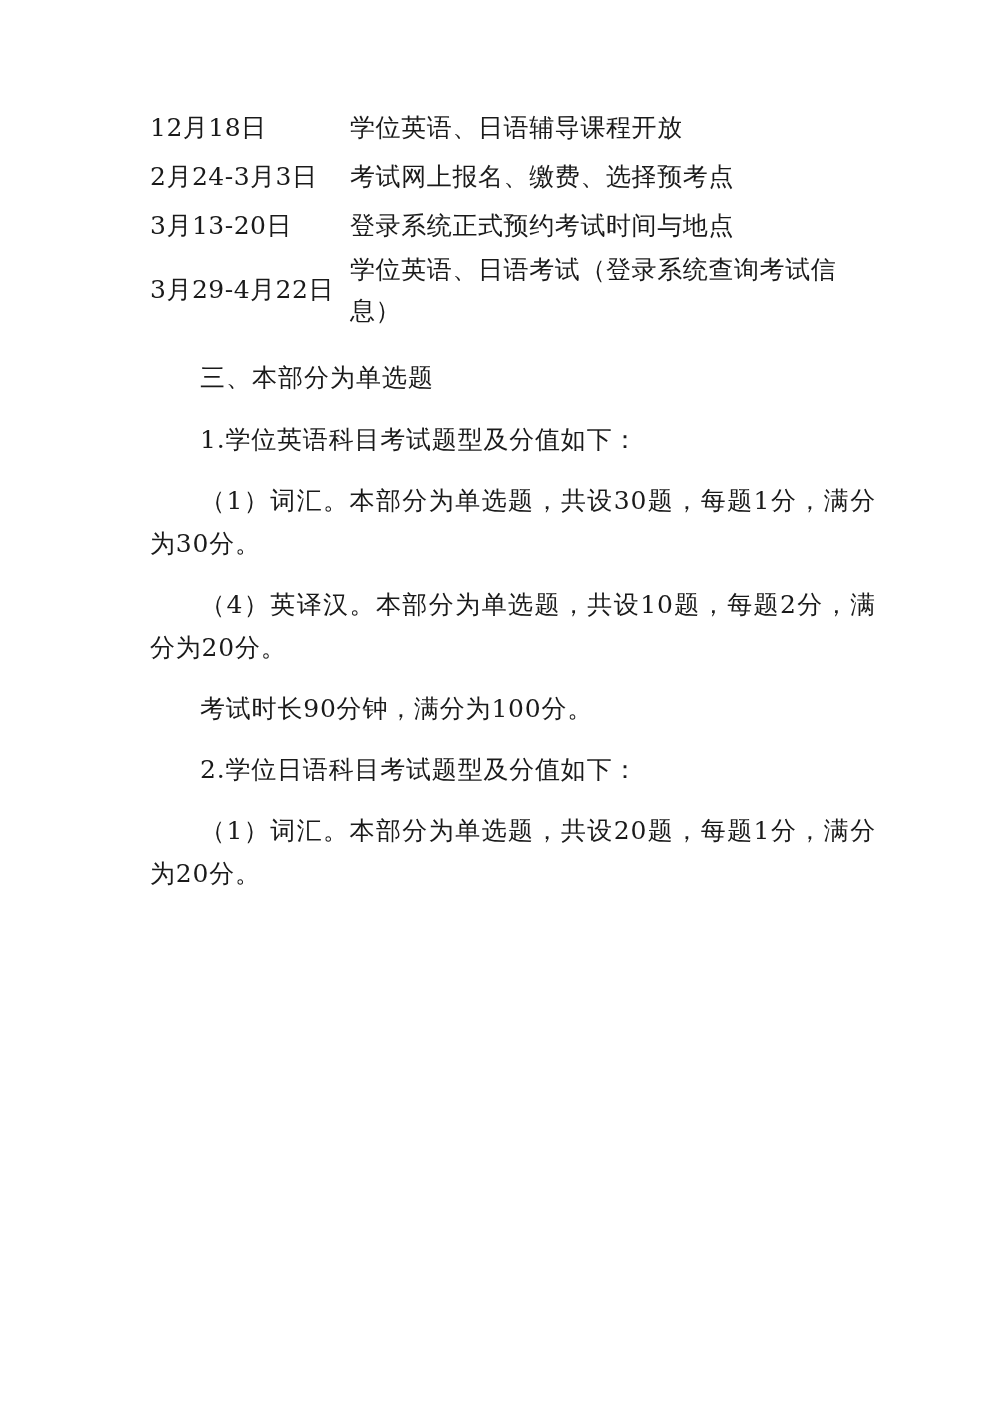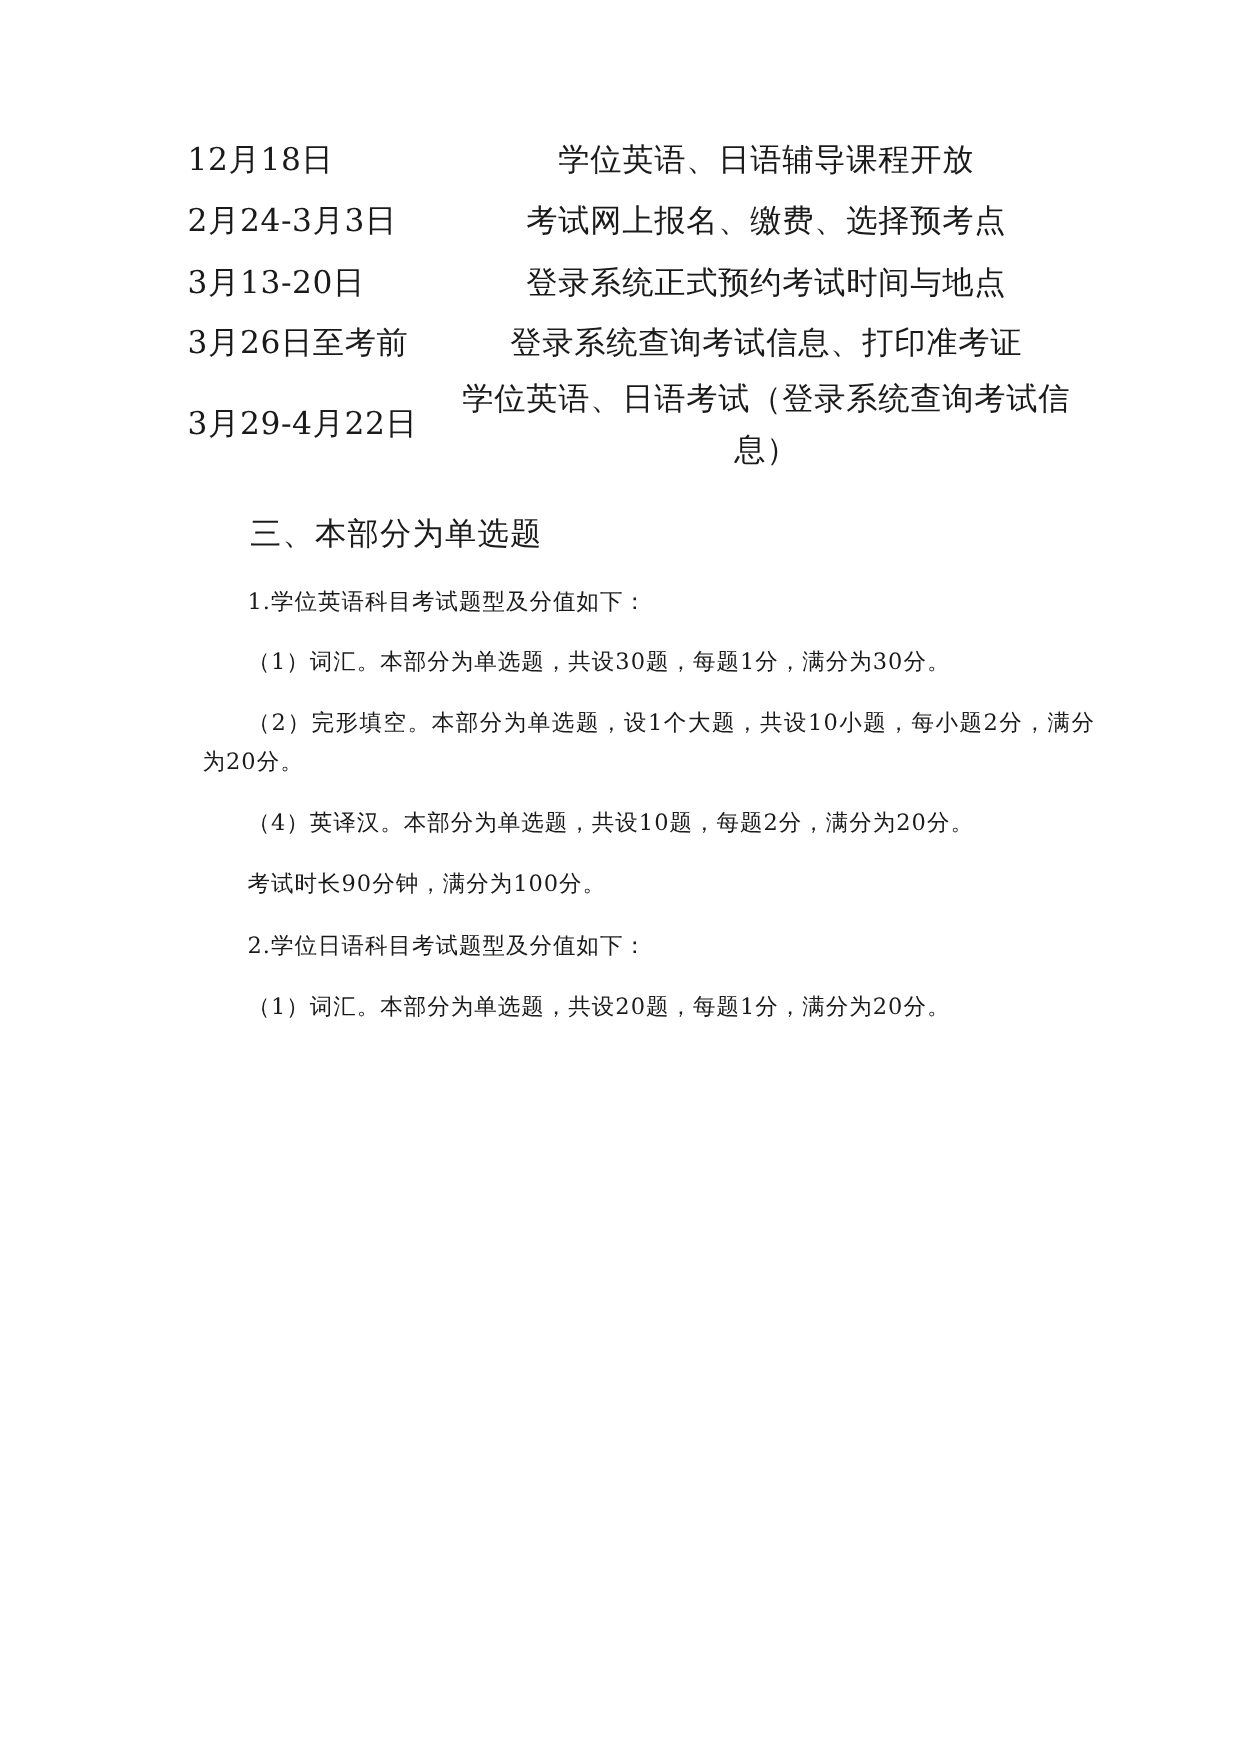--- a/index.html
+++ b/index.html
@@ -37,38 +37,37 @@
     font-size: 25px;
     line-height: 1.95;
     letter-spacing: 0.5px;
     white-space: nowrap;
     padding-right: 6px;
   }
   .sched-desc {
     font-size: 25px;
     line-height: 1.62;
     letter-spacing: 0.6px;
-    text-align: center;
   }
   .sched-row-tall .sched-desc {
     line-height: 1.62;
   }
   
   .heading {
     font-size: 25px;
     letter-spacing: 1px;
     margin: 26px 0 0 0;
     text-indent: 2em;
     line-height: 1.7;
   }
   p.para {
-    font-size: 18px;
+    font-size: 25px;
     letter-spacing: 0.8px;
     line-height: 1.72;
-    margin: 18px 0 0 12px;
+    margin: 18px 0 0 0;
     text-indent: 2em;
     text-align: justify;
     text-justify: inter-ideograph;
   }
 </style>
 </head>
 <body>
 
 <div class="page">
 
@@ -80,33 +79,28 @@
       </tr>
       <tr>
         <td class="sched-date">2月24-3月3日</td>
         <td class="sched-desc">考试网上报名、缴费、选择预考点</td>
       </tr>
       <tr>
         <td class="sched-date">3月13-20日</td>
         <td class="sched-desc">登录系统正式预约考试时间与地点</td>
       </tr>
       <tr class="sched-row-tall">
-        <td class="sched-date">3月26日至考前</td>
-        <td class="sched-desc">登录系统查询考试信息、打印准考证</td>
-      </tr>
-      <tr class="sched-row-tall">
         <td class="sched-date">3月29-4月22日</td>
         <td class="sched-desc">学位英语、日语考试（登录系统查询考试信息）</td>
       </tr>
     </tbody>
   </table>
 
   <p class="heading">三、本部分为单选题</p>
 
   <p class="para">1.学位英语科目考试题型及分值如下：</p>
   <p class="para">（1）词汇。本部分为单选题，共设30题，每题1分，满分为30分。</p>
-  <p class="para">（2）完形填空。本部分为单选题，设1个大题，共设10小题，每小题2分，满分为20分。</p>
   <p class="para">（4）英译汉。本部分为单选题，共设10题，每题2分，满分为20分。</p>
   <p class="para">考试时长90分钟，满分为100分。</p>
   <p class="para">2.学位日语科目考试题型及分值如下：</p>
   <p class="para">（1）词汇。本部分为单选题，共设20题，每题1分，满分为20分。</p>
 
 </div>
 
 </body></html>

